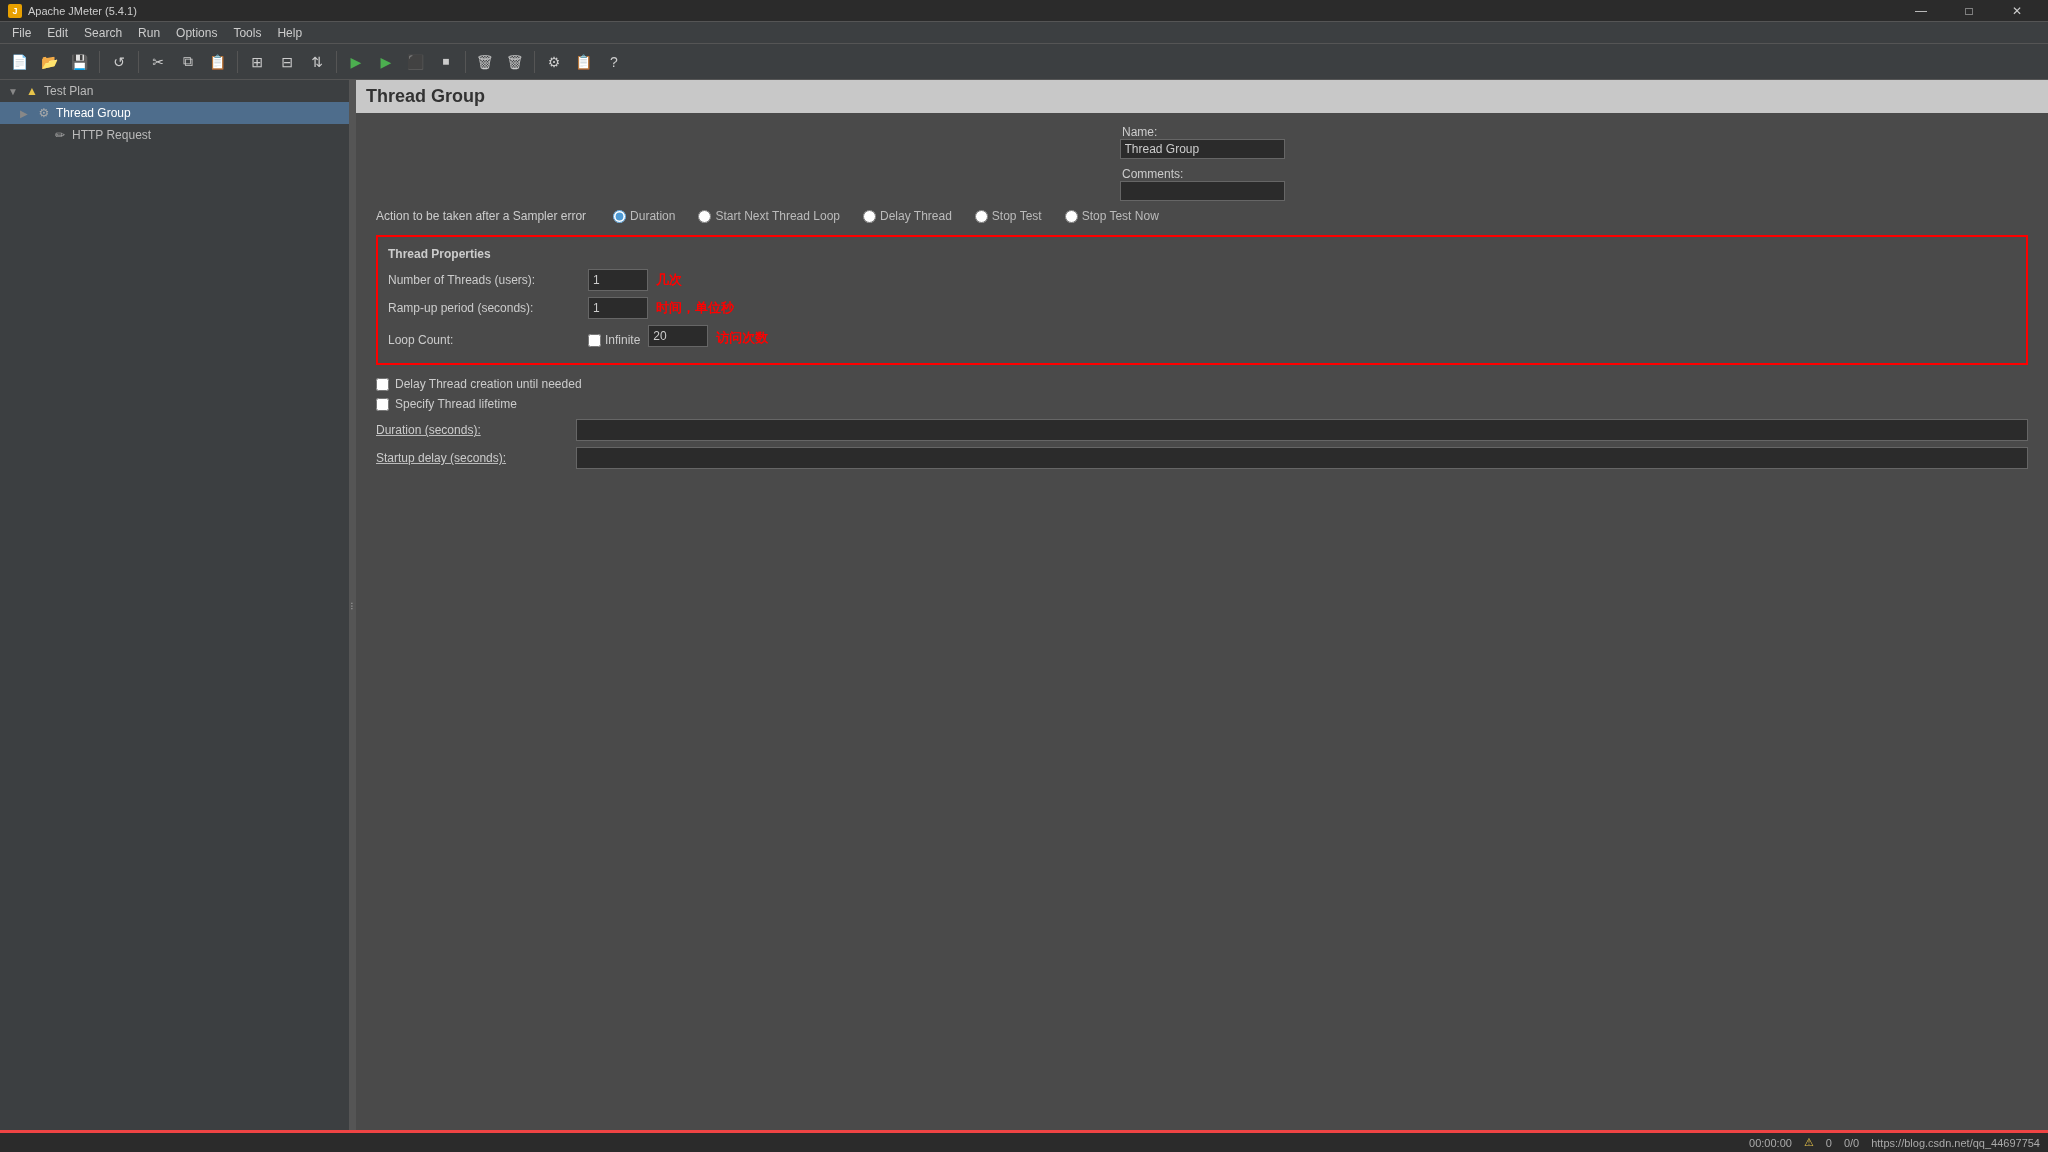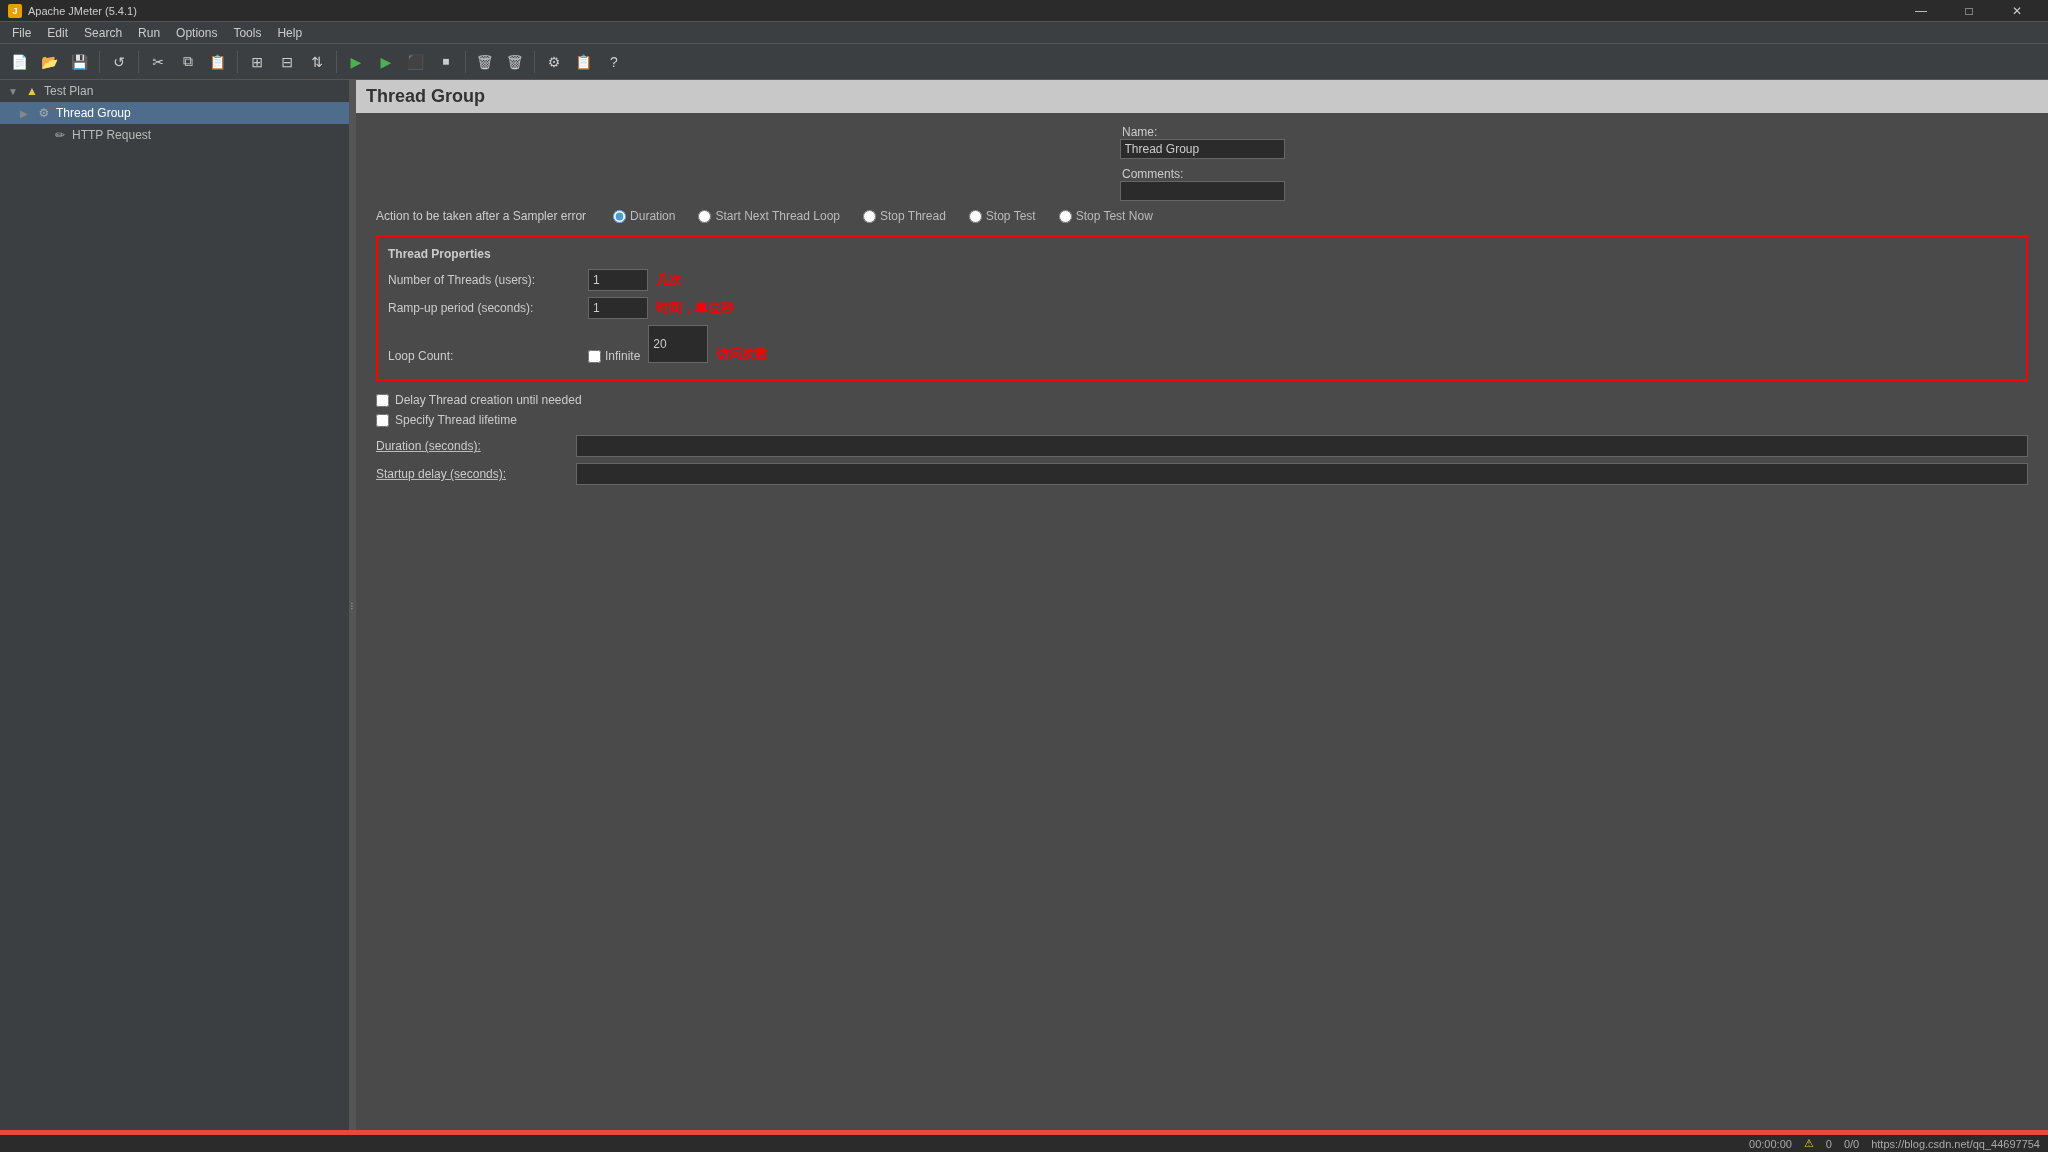--- a/index.html
+++ b/index.html
@@ -107,21 +107,21 @@
     }
 
     
     .status-bar {
       position: absolute;
       bottom: 0;
       left: 0;
       right: 0;
       height: 22px;
       background: #2b2b2b;
-      border-top: 5px solid #ef4444;
+      border-top: 3px solid #ef4444;
       display: flex;
       align-items: center;
       justify-content: space-between;
       padding: 0 8px;
       font-size: 11px;
       color: #aaaaaa;
     }
     .status-right {
       display: flex;
       align-items: center;
@@ -274,21 +274,21 @@
       align-items: center;
       gap: 4px;
       color: #cccccc;
       font-size: 12px;
       margin-right: 8px;
     }
     .loop-input {
       background: #2b2b2b;
       border: 1px solid #666;
       color: #cccccc;
-      padding: 18px 4px;
+      padding: 2px 4px;
       font-size: 12px;
       height: 22px;
       width: 60px;
     }
 
     .checkbox-row {
       display: flex;
       align-items: center;
       gap: 6px;
       margin-bottom: 6px;
@@ -451,21 +451,21 @@
       <label class="radio-group">
         <input type="radio" name="action" checked="" style="">
         <span>Duration</span>
       </label>
       <label class="radio-group">
         <input type="radio" name="action" style="">
         <span>Start Next Thread Loop</span>
       </label>
       <label class="radio-group">
         <input type="radio" name="action" style="">
-        <span>Stop Thread</span>
+        <span>Delay Thread</span>
       </label>
       <label class="radio-group">
         <input type="radio" name="action" style="">
         <span>Stop Test</span>
       </label>
       <label class="radio-group">
         <input type="radio" name="action" style="">
         <span>Stop Test Now</span>
       </label>
     </div>

